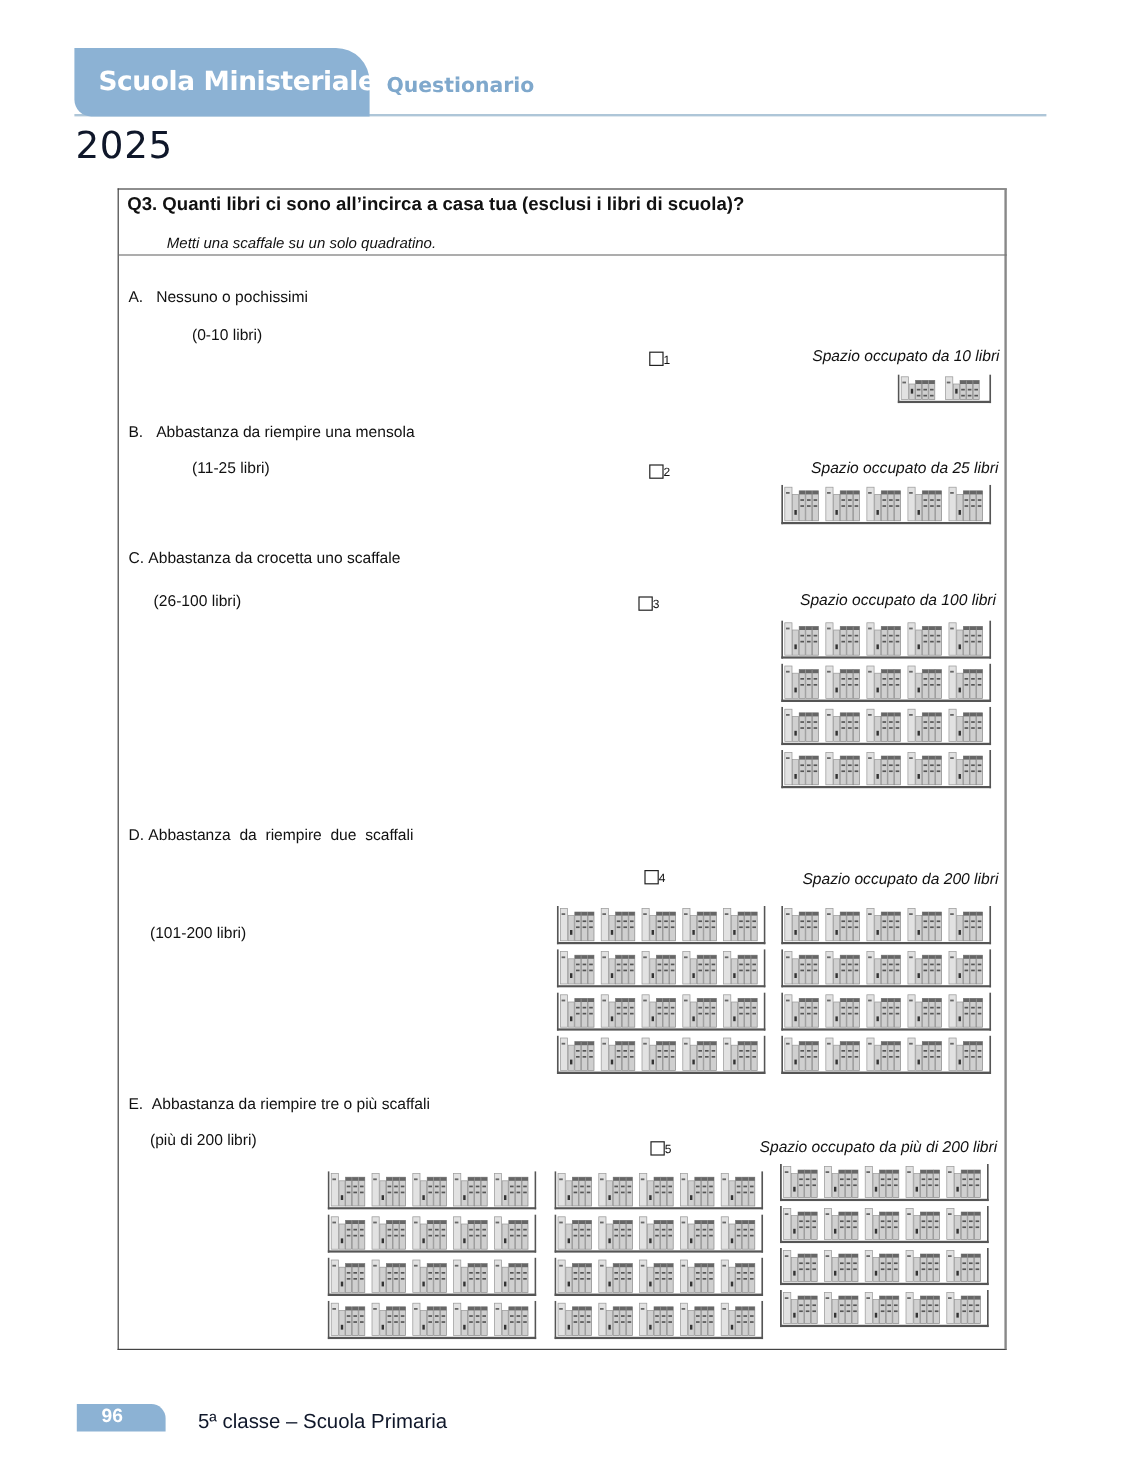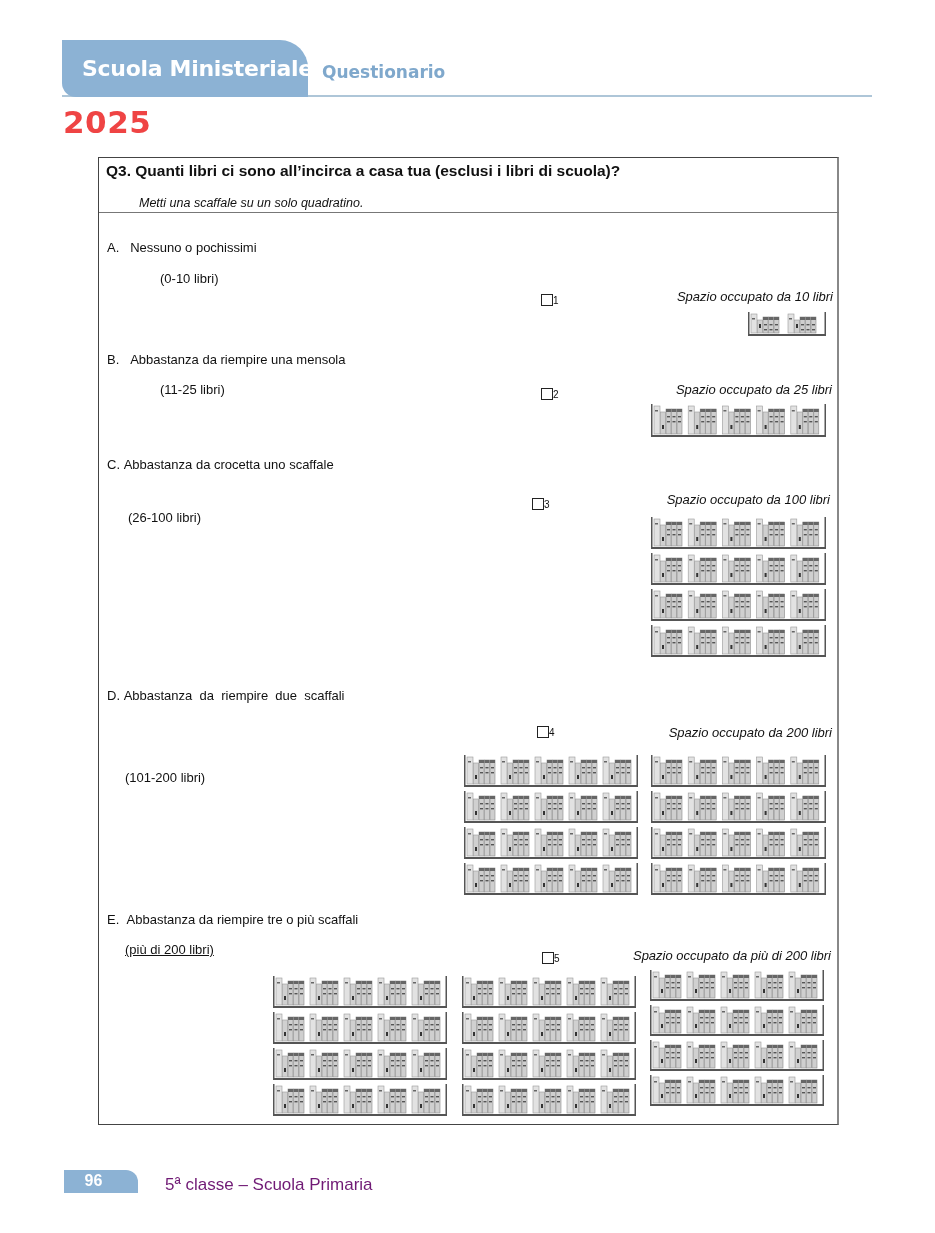--- a/index.html
+++ b/index.html
@@ -8,22 +8,22 @@
   .abs { position:absolute; }
 
   
   .hdr-tab { left:62px; top:40px; width:246px; height:57px; background:#8cb2d4;
              border-radius:0 28px 0 14px; }
   .hdr-tab-text { left:82px; top:56px; font-family:"DejaVu Sans", sans-serif; font-weight:bold;
                   font-size:22px; color:#ffffff; letter-spacing:-0.3px; }
   .hdr-sub { left:322px; top:62px; font-family:"DejaVu Sans", sans-serif; font-weight:bold;
              font-size:17px; color:#7fa8cc; }
   .hdr-line { left:62px; top:95px; width:810px; height:2px; background:#aec6d8; }
-  .year { left:63px; top:104px; font-family:"DejaVu Sans", sans-serif; font-weight:bold;
-          font-size:31px; color:#ef4444; letter-spacing:0.5px; }
+  .year { left:63px; top:104px; font-family:"DejaVu Sans", sans-serif; font-weight:normal;
+          font-size:31px; color:#0f172a; letter-spacing:0.5px; }
 
   
   .qbox { left:98px; top:157px; width:741px; height:968px; border:1px solid #444;
           border-right:2px solid #888; box-sizing:border-box; }
   .qdivider { left:99px; top:212px; width:740px; height:1px; background:#777; }
   .qtitle { left:106px; top:162px; font-size:15.5px; font-weight:bold; color:#111; }
   .qinstr { left:139px; top:196px; font-size:12.5px; font-style:italic; color:#111; }
 
   .opt-label { font-size:13px; color:#111; white-space:pre; }
   .opt-range { font-size:13px; color:#111; }
@@ -32,21 +32,21 @@
   .space-cap { font-size:13px; font-style:italic; color:#111; text-align:right; white-space:nowrap; }
 
   
   .shelf { display:block; }
 
   
   .pg-tab { left:64px; top:1170px; width:74px; height:23px; background:#8cb2d4;
             border-radius:0 12px 0 0; }
   .pg-num { left:64px; top:1172px; width:59px; text-align:center; font-weight:bold;
             font-size:16px; color:#ffffff; }
-  .footer-txt { left:165px; top:1175px; font-size:17px; color:#701a75; }
+  .footer-txt { left:165px; top:1175px; font-size:17px; color:#0f172a; }
 </style>
 </head>
 <body>
 
 <div class="abs hdr-line"></div>
 <div class="abs hdr-tab"></div>
 <div class="abs hdr-tab-text">Scuola Ministeriale</div>
 <div class="abs hdr-sub">Questionario</div>
 <div class="abs year">2025</div>
 
@@ -207,21 +207,21 @@
           <rect x="163.8" y="17" width="3" height="1.4" fill="#555"></rect>
         </g>
         <rect x="0" y="0" width="1.5" height="33" fill="#555"></rect>
         <rect x="173.5" y="0" width="1.5" height="33" fill="#555"></rect>
         <rect x="0" y="31" width="175" height="2" fill="#555"></rect>
       </svg>
     </div>
   </div>
 
 <div class="abs opt-label" style="left:107px; top:457px;"><span>C.</span>&nbsp;<span>Abbastanza da crocetta uno scaffale</span></div>
-<div class="abs opt-range" style="left:128px; top:493px;margin-top:17px;">(26-100 libri)</div>
+<div class="abs opt-range" style="left:128px; top:493px;">(26-100 libri)</div>
 <div class="abs" style="left:532px; top:494px;">
   <div class="cb" style="display:inline-block; vertical-align:middle;"></div><span class="cb-num">3</span>
 </div>
 <div class="abs space-cap" style="right:105px; top:492px;">Spazio occupato da 100 libri</div>
 <div class="abs shelf-group" style="left:651px; top:517px;">
     <div style="margin-bottom: 4px;">
       <svg width="175" height="32" class="shelf">
         <g>
           <rect x="3" y="2" width="6" height="27" fill="#e2e2e2" stroke="#999" stroke-width="0.6"></rect>
           <rect x="4" y="6" width="3" height="1.5" fill="#666"></rect>
@@ -1391,21 +1391,21 @@
           <rect x="163.8" y="17" width="3" height="1.4" fill="#555"></rect>
         </g>
         <rect x="0" y="0" width="1.5" height="32" fill="#555"></rect>
         <rect x="173.5" y="0" width="1.5" height="32" fill="#555"></rect>
         <rect x="0" y="30" width="175" height="2" fill="#555"></rect>
       </svg>
     </div>
   </div>
 
 <div class="abs opt-label" style="left:107px; top:912px;"><span>E.</span>&nbsp;&nbsp;<span>Abbastanza da riempire tre o più scaffali</span></div>
-<div class="abs opt-range" style="left:125px; top:942px;text-decoration:underline;">(più di 200 libri)</div>
+<div class="abs opt-range" style="left:125px; top:942px;">(più di 200 libri)</div>
 <div class="abs" style="left:542px; top:948px;">
   <div class="cb" style="display:inline-block; vertical-align:middle;"></div><span class="cb-num">5</span>
 </div>
 <div class="abs space-cap" style="right:104px; top:948px;">Spazio occupato da più di 200 libri</div>
 <div class="abs shelf-group" style="left:273px; top:976px;">
     <div style="margin-bottom: 4px;">
       <svg width="174" height="32" class="shelf">
         <g>
           <rect x="3" y="2" width="6" height="27" fill="#e2e2e2" stroke="#999" stroke-width="0.6"></rect>
           <rect x="4" y="6" width="3" height="1.5" fill="#666"></rect>

